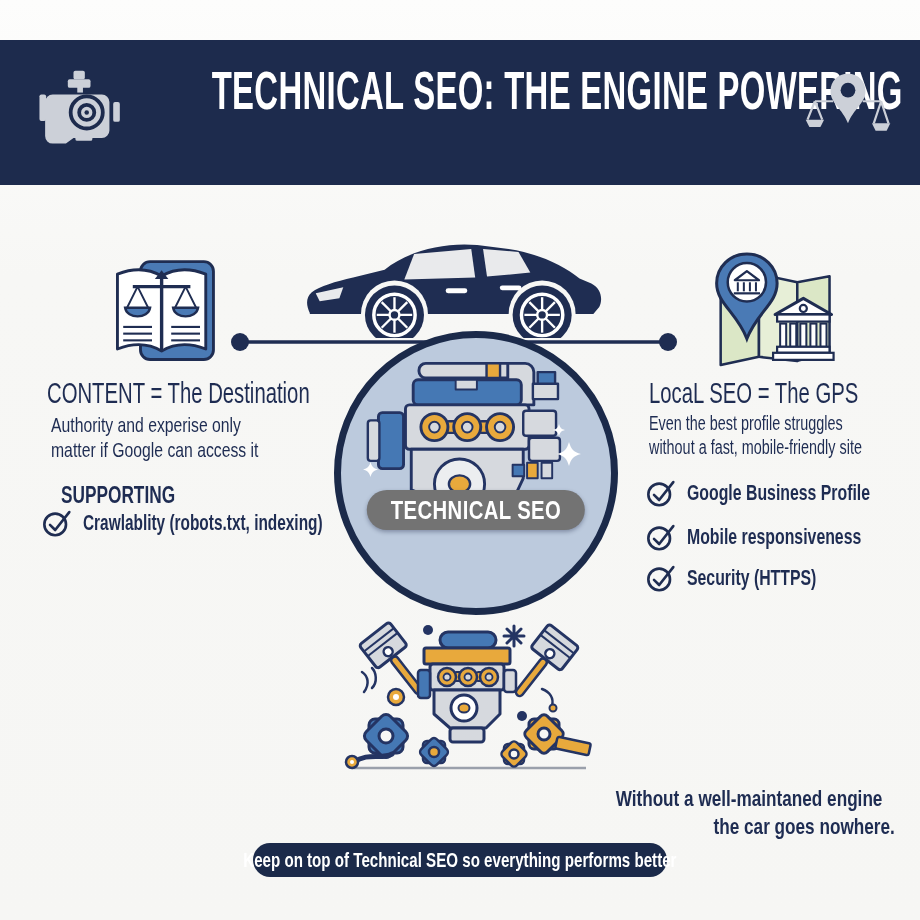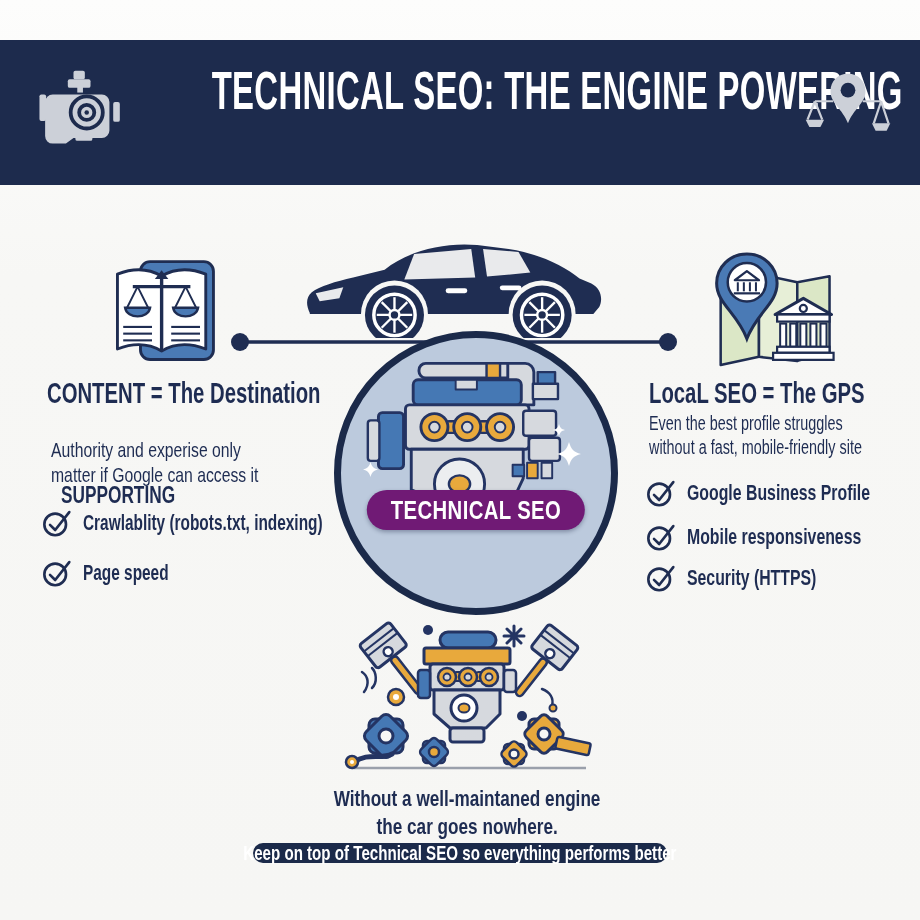--- a/index.html
+++ b/index.html
@@ -23,36 +23,36 @@
   .banner h1 .line{display:block;}
   .banner-icon{position:absolute;}
 
   
   .connector{left:228px;top:329px;z-index:1;}
 
   
   .hub{position:absolute;left:334px;top:331px;width:270px;height:270px;border-radius:50%;
     background:#bccadd;border:7px solid #1b2a4a;z-index:2;}
   .hub-pill{position:absolute;left:50%;top:152px;transform:translateX(-50%);
-    min-width:198px;height:40px;border-radius:22px;background:#701a75;
+    min-width:198px;height:40px;border-radius:22px;background:#737373;
     display:flex;align-items:center;justify-content:center;z-index:3;
     color:#fff;font-size:26px;font-weight:bold;letter-spacing:.5px;
     box-shadow:0 2px 4px rgba(20,30,60,.35);}
   .sparkle{position:absolute;}
 
   
-  .h2{font-size:29px;font-weight:700;line-height:1;}
+  .h2{font-size:29px;font-weight:400;line-height:1;}
   .sub{font-size:21px;font-weight:500;line-height:1.2;}
   .list-title{font-size:23px;font-weight:800;}
   .check-row{display:flex;align-items:center;gap:9px;}
   .check-row .lbl{font-size:22px;font-weight:600;}
 
   
-  .caption{left:15px;right:0;top:785px;text-align:center;font-size:22px;font-weight:600;line-height:1.28;}
-  .footer-pill{left:50%;top:843px;transform:translateX(-50%);width:414px;height:20px;
+  .caption{left:15px;right:0;top:785px;text-align:right;font-size:22px;font-weight:600;line-height:1.28;}
+  .footer-pill{left:50%;top:843px;transform:translateX(-50%);width:414px;height:34px;
     background:#1b2a4a;border-radius:17px;display:flex;align-items:center;justify-content:center;
     color:#fff;font-size:21px;font-weight:600;}
   svg{display:block;}
 </style>
 </head>
 <body>
 
 <div class="canvas">
 
   <header class="banner">
@@ -246,45 +246,36 @@
         </svg>
     </span>
     <div class="hub-pill">
       <span class="cxc s78">TECHNICAL SEO</span>
     </div>
   </div>
 
   <div class="abs h2" style="left:47px;top:379px;">
     <span class="cx s70">CONTENT = The Destination</span>
   </div>
-  <div class="abs sub" style="left:51px;top:437px;">
+  <div class="abs sub" style="left:51px;top:412px;">
     <span class="cx s75">Authority and experise only</span><br>
     <span class="cx s75">matter if Google can access it</span>
   </div>
   <div class="abs list-title" style="left:45px;top:482px;margin-left:16px;">
     <span class="cx s75">SUPPORTING</span>
   </div>
 
   <div class="abs check-row" style="left:42px;top:508px;justify-content:center;">
     <span>
       <svg width="32" height="29" viewBox="0 0 34 30">
           <circle cx="14" cy="17" r="11.5" fill="none" stroke="#1f2d52" stroke-width="2.8"></circle>
           <path d="M8.5,17.5 L14,23 L29,4" fill="none" stroke="#1f2d52" stroke-width="2.8" stroke-linecap="round" stroke-linejoin="round"></path>
         </svg>
     </span>
     <span class="lbl cx s70">Crawlablity (robots.txt, indexing)</span>
-  </div>
-  <div class="abs check-row" style="left:42px;top:558px;">
-    <span>
-      <svg width="32" height="29" viewBox="0 0 34 30">
-          <circle cx="14" cy="17" r="11.5" fill="none" stroke="#1f2d52" stroke-width="2.8"></circle>
-          <path d="M8.5,17.5 L14,23 L29,4" fill="none" stroke="#1f2d52" stroke-width="2.8" stroke-linecap="round" stroke-linejoin="round"></path>
-        </svg>
-    </span>
-    <span class="lbl cx s70">Page speed</span>
   </div>
 
   <div class="abs h2" style="left:649px;top:379px;">
     <span class="cx s70">LocaL SEO = The GPS</span>
   </div>
   <div class="abs sub" style="left:649px;top:411px;font-size:20px;">
     <span class="cx s72">Even the best profile struggles</span><br>
     <span class="cx s72">without a fast, mobile-friendly site</span>
   </div>
 

